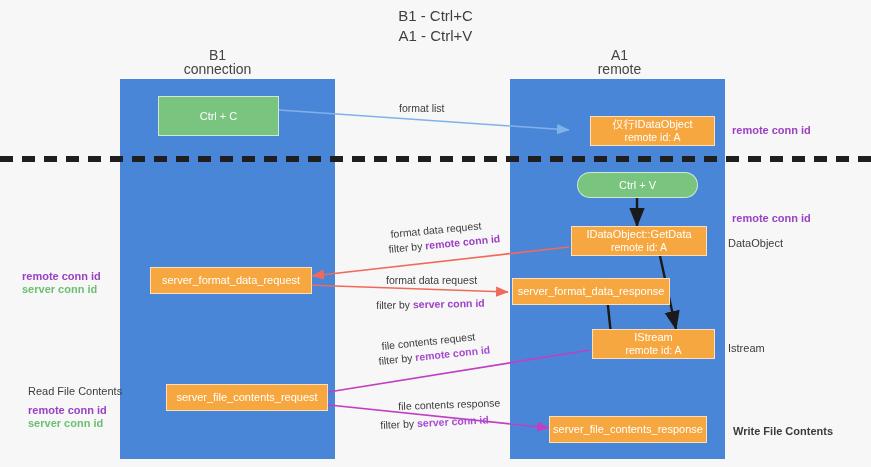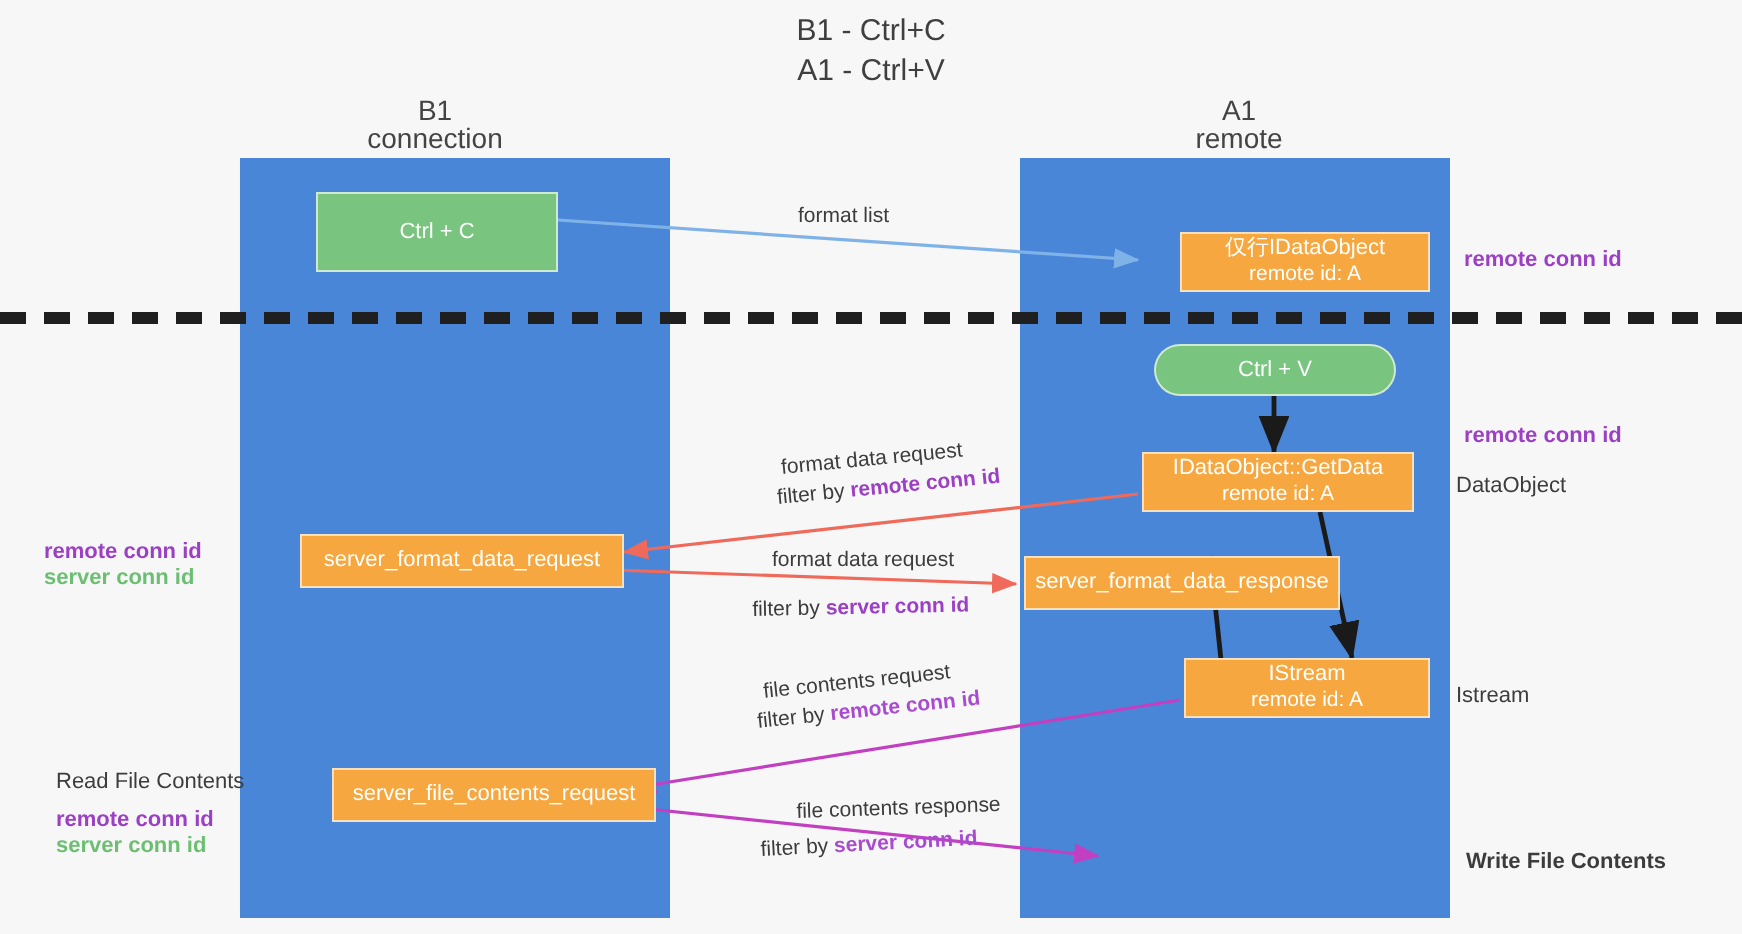--- a/index.html
+++ b/index.html
@@ -160,20 +160,23 @@
 
     <div class="node orange" style="left:592px;top:329px;width:123px;height:30px;">
       <div>IStream</div>
       <div class="l2">remote id: A</div>
     </div>
 
     <div class="node orange" style="left:150px;top:384px;width:162px;height:27px;margin-left:16px;">
       <div>server_file_contents_request</div>
     </div>
 
+    <div class="node orange" style="left:549px;top:416px;width:158px;height:27px;">
+      <div>server_file_contents_response</div>
+    </div>
   </div>
 
   <div class="layer-text">
 
     <div class="elabel" style="left:399px;top:102px;">format list</div>
 
     <div class="elabel rot" style="left:390px;top:228px;transform:rotate(-5.5deg);">format data request</div>
     <div class="elabel rot" style="left:388px;top:243px;transform:rotate(-5.5deg);">
       <span>filter by </span><span class="purple">remote conn id</span>
     </div>

